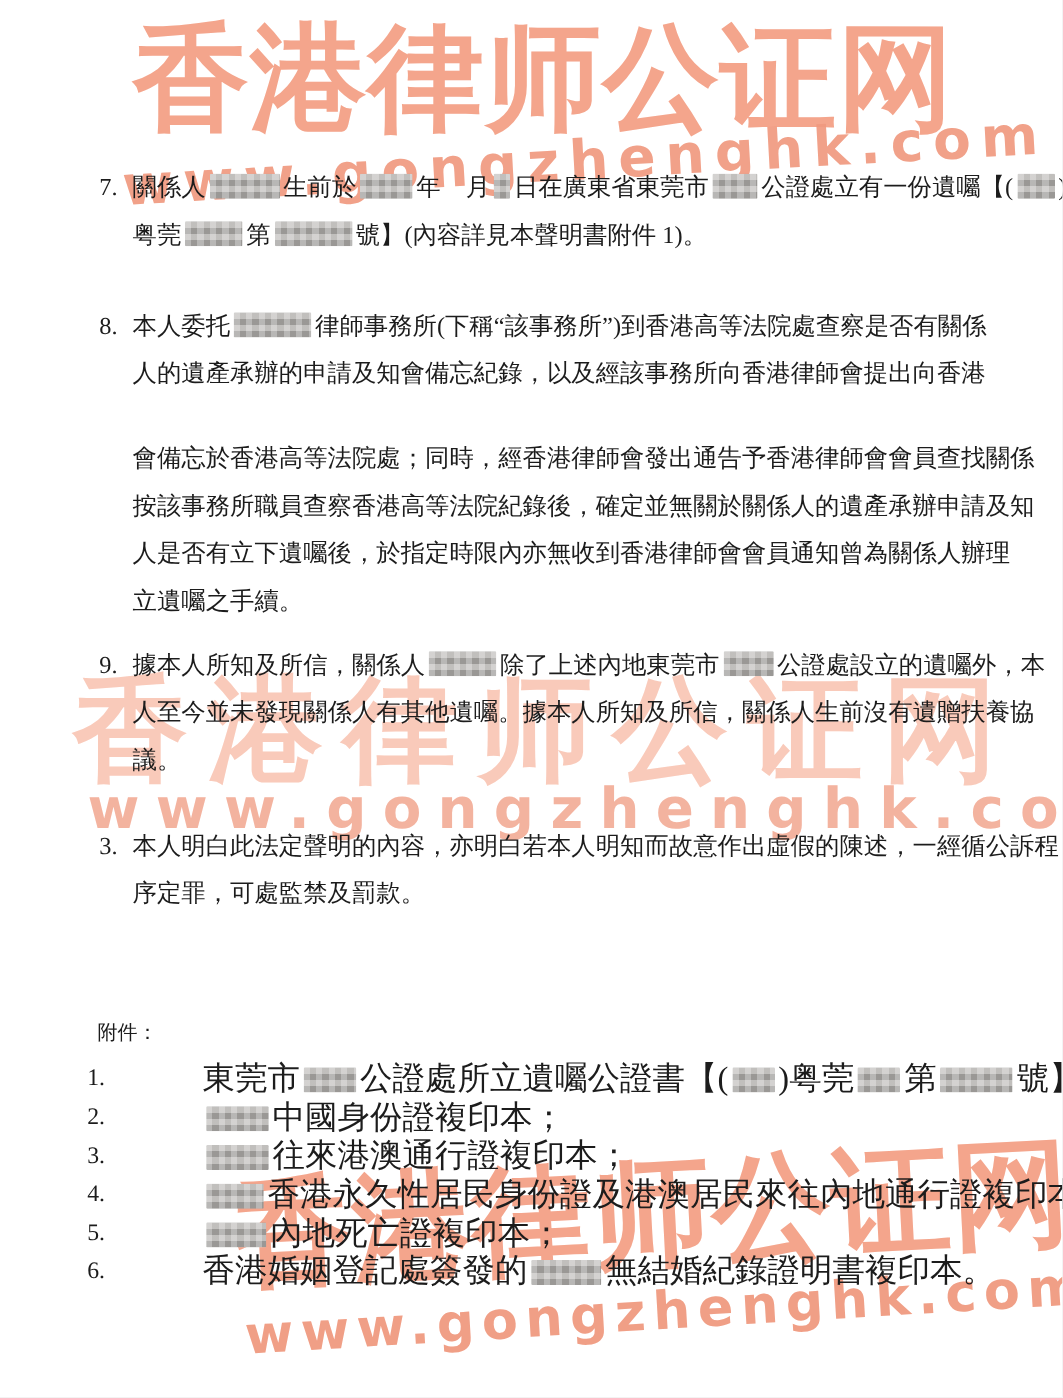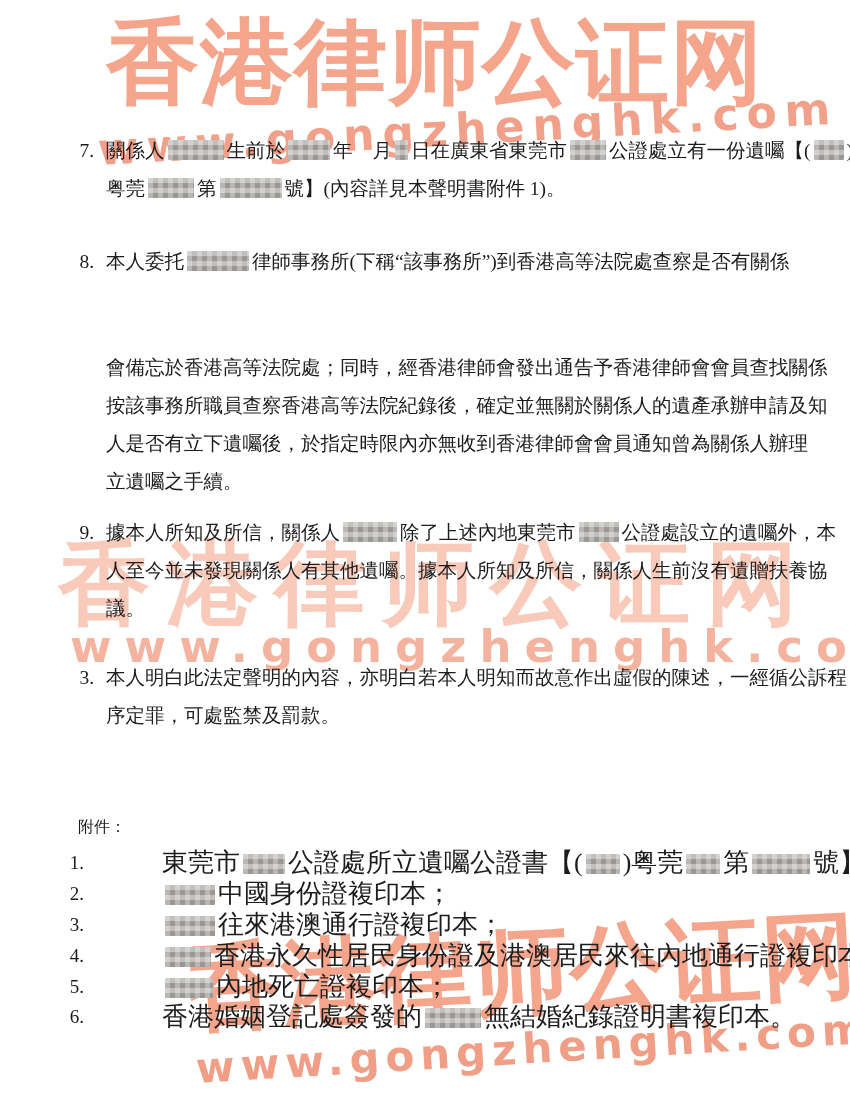--- a/index.html
+++ b/index.html
@@ -68,20 +68,21 @@
 
   <div class="txt pnum n7">7.</div>
   <div class="txt ptext t7">
       <div class="line">關係人<span class="redact" style="width: 56px;"></span>生前於<span class="redact" style="width: 42px;"></span>年<span class="gap" style="width: 20px;"></span>月<span class="redact" style="width: 13px;"></span>日在廣東省東莞市<span class="redact" style="width: 36px;"></span>公證處立有一份遺囑【(<span class="redact" style="width: 30px;"></span>)</div>
       <div class="line">粤莞<span class="redact" style="width: 46px;"></span>第<span class="redact" style="width: 62px;"></span>號】(內容詳見本聲明書附件 1)。</div>
     </div>
 
   <div class="txt pnum n8">8.</div>
   <div class="txt ptext t8">
       <div class="line">本人委托<span class="redact" style="width: 62px;"></span>律師事務所(下稱“該事務所”)到香港高等法院處查察是否有關係</div>
+      <div class="line">人的遺產承辦的申請及知會備忘紀錄，以及經該事務所向香港律師會提出向香港</div>
     </div>
 
   <div class="txt ptext t8b">
       <div class="line">會備忘於香港高等法院處；同時，經香港律師會發出通告予香港律師會會員查找關係</div>
       <div class="line">按該事務所職員查察香港高等法院紀錄後，確定並無關於關係人的遺產承辦申請及知</div>
       <div class="line">人是否有立下遺囑後，於指定時限內亦無收到香港律師會會員通知曾為關係人辦理</div>
       <div class="line">立遺囑之手續。</div>
     </div>
 
   <div class="txt pnum n9">9.</div>

